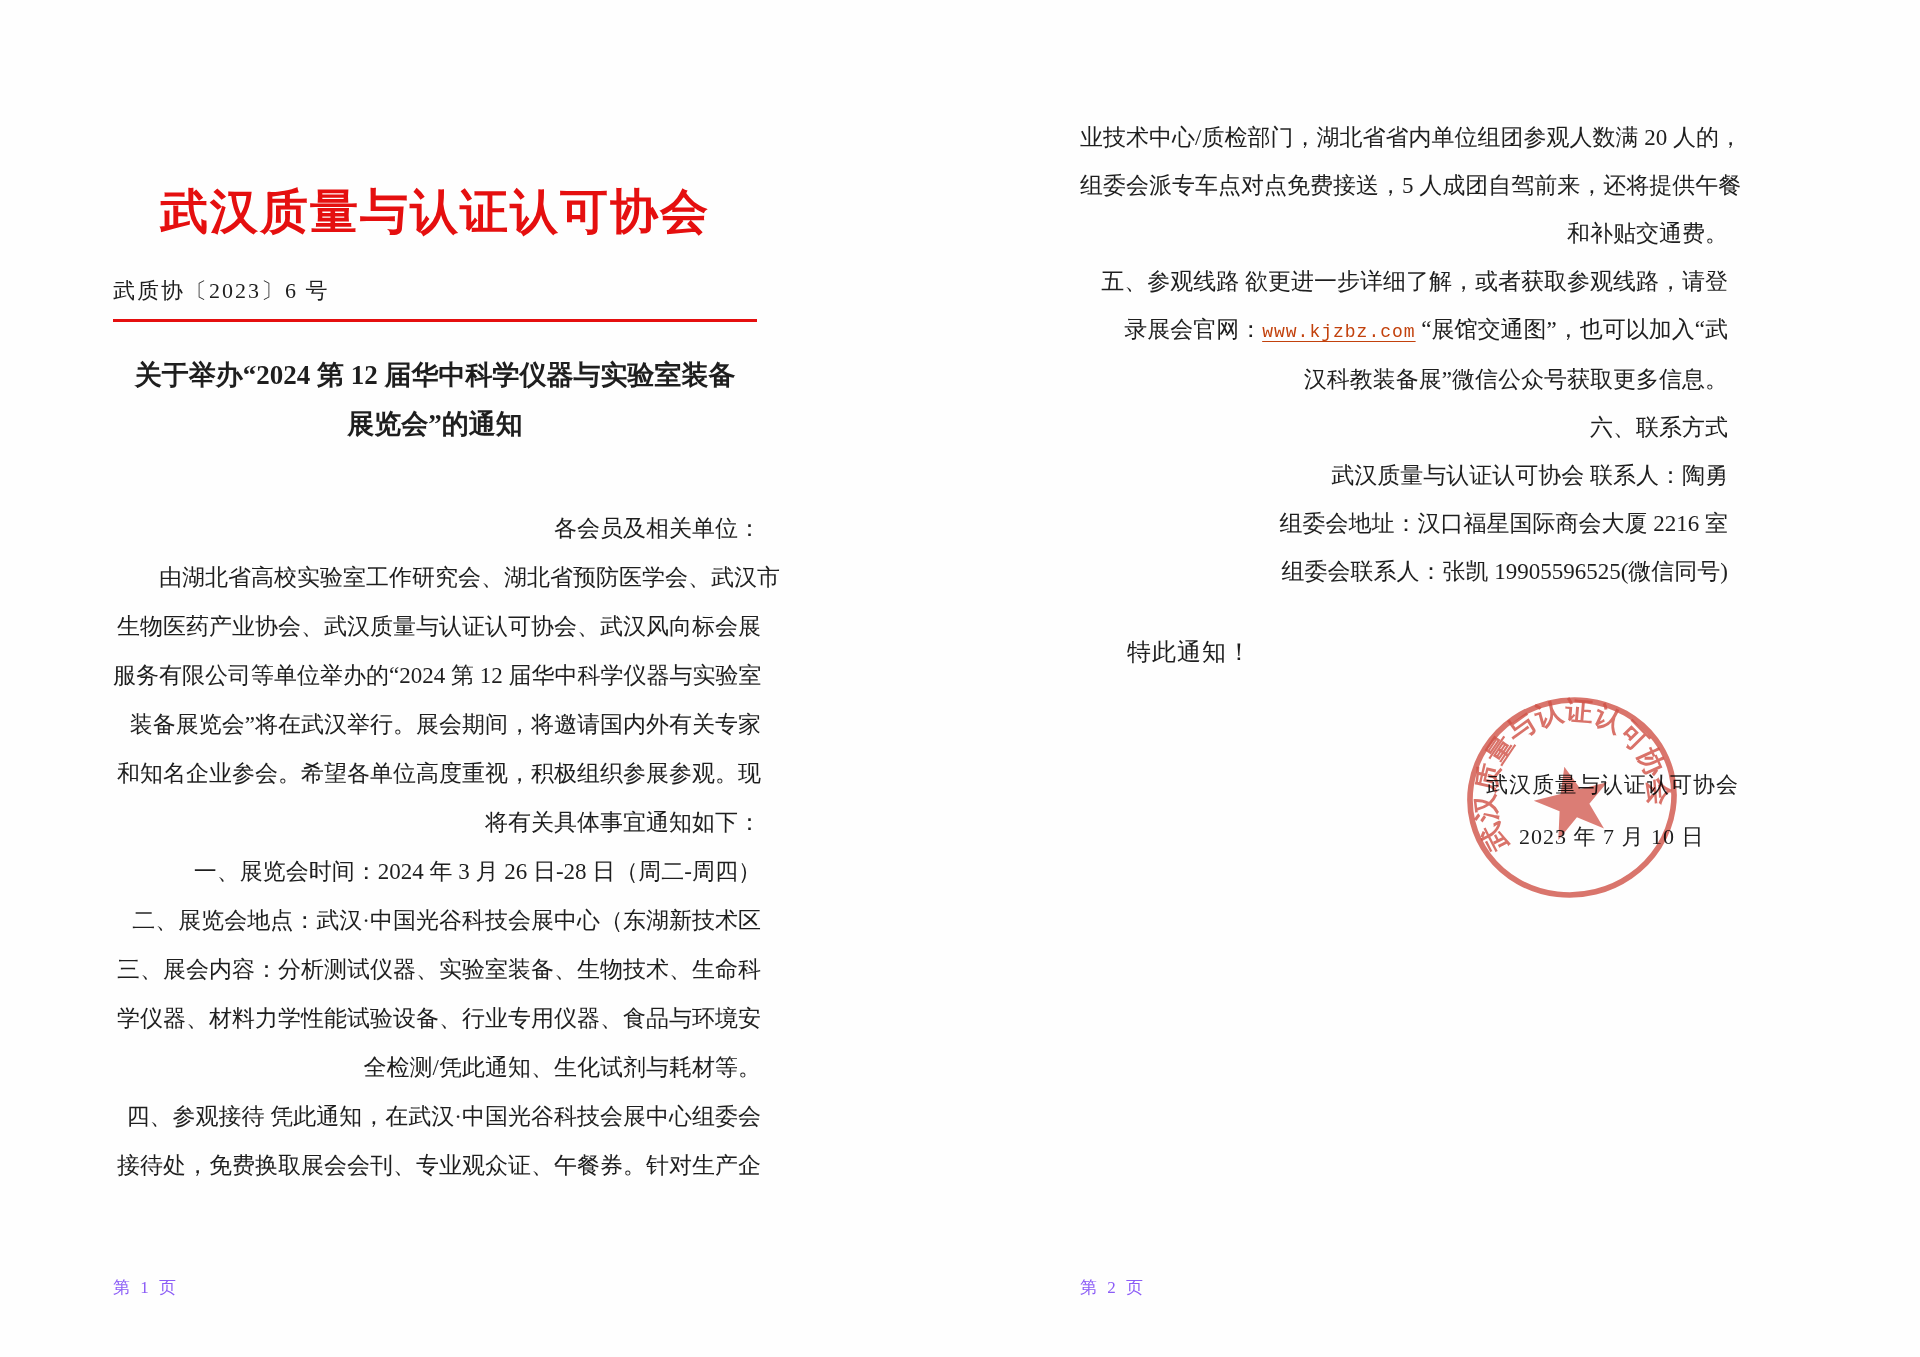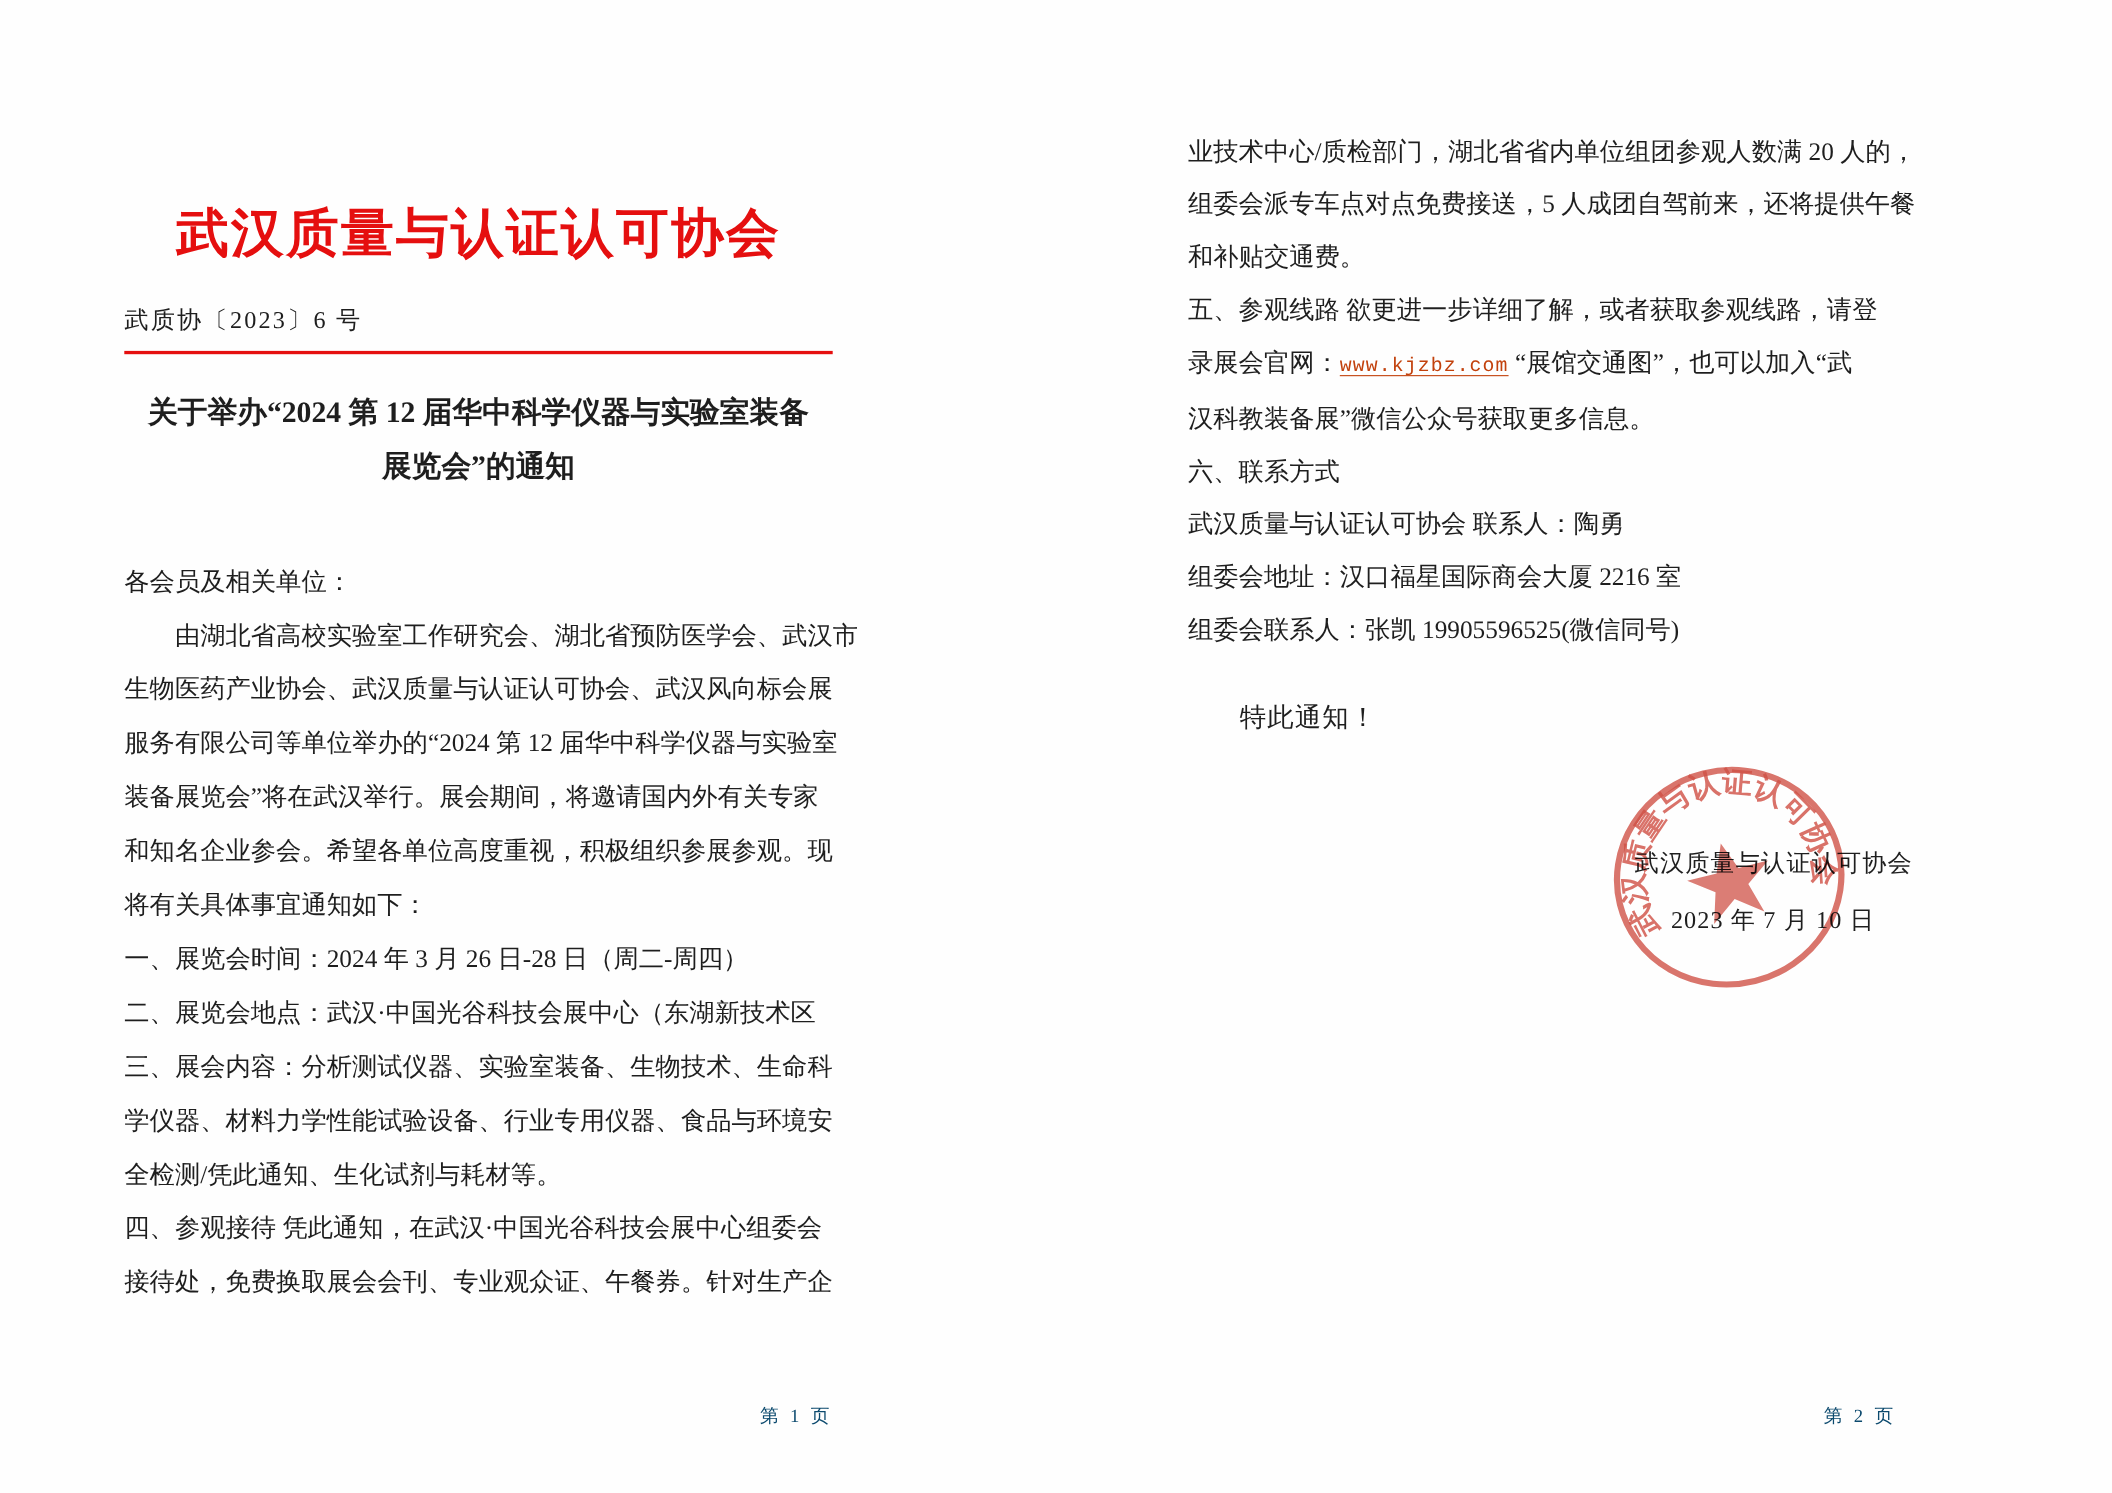--- a/index.html
+++ b/index.html
@@ -22,31 +22,31 @@
   }
   #p1-redline {
     left:113px; top:319px; width:644px; height:3px; background:#e50f0f;
   }
   #p1-heading {
     left:93px; top:351px; width:684px; text-align:center;
     font-size:27px; font-weight:700; line-height:49px;
   }
   .bodycol {
     font-size:23px; line-height:49px; letter-spacing:0px;
-    text-align:left; white-space:nowrap;
+    text-align:right; white-space:nowrap;
   }
   #p1-body { left:113px; top:504px; width:648px; }
   #p2-body { left:1080px; top:114px; width:648px; line-height:48px; }
   .line { height:inherit; }
   .line .b { font-weight:400; }
   .line.indent { padding-left:46px; }
   a.doc-link { color:#c2410c; text-decoration:underline; text-underline-offset:4px;
     font-family:"Liberation Mono","DejaVu Sans Mono",monospace; font-size:18px; letter-spacing:1px; }
   .pagefooter {
-    width:644px; text-align:right; font-size:17px; letter-spacing:3px; color:#0c4a6e;
+    width:644px; text-align:left; font-size:17px; letter-spacing:3px; color:#8b5cf6;
   }
   #p1-footer { left:113px; top:1276px; }
   #p2-footer { left:1080px; top:1276px; }
   
   #p2-closing { left:1127px; top:636px; font-size:24px; letter-spacing:1px; }
   #p2-sign-org { left:1486px; top:770px; font-size:22px; letter-spacing:1px; white-space:nowrap; }
   #p2-sign-date { left:1519px; top:822px; font-size:22px; letter-spacing:1px; white-space:nowrap; }
   
   #p2-stamp {
     left:1458px; top:688px; width:228px; height:220px;

